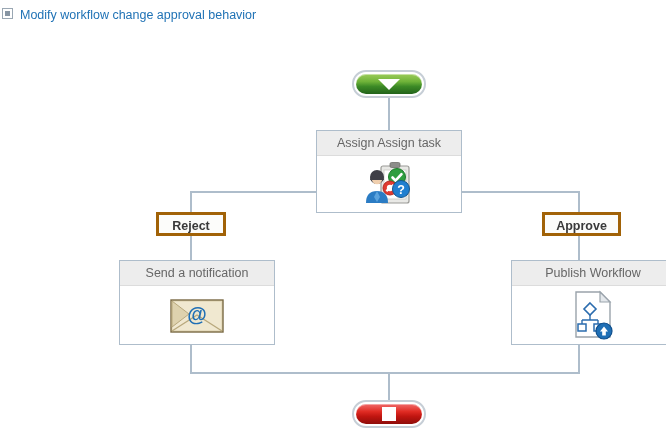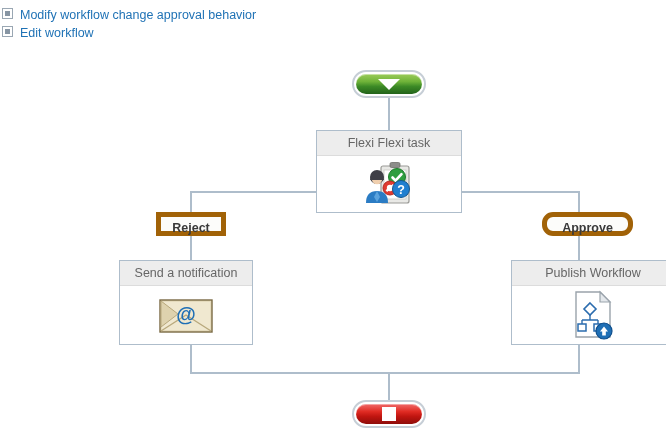--- a/index.html
+++ b/index.html
@@ -142,45 +142,41 @@
     height: calc(100% - 25px);
     display: flex;
     align-items: center;
     justify-content: center;
   }
 
   
   .trans-label {
     position: absolute;
     box-sizing: border-box;
-    border: 5px solid #a16207;
+    border: 3px solid #a16207;
     background: #fcfcfa;
     color: #3a3a3a;
     font-weight: bold;
     font-size: 12.5px;
     text-align: center;
     line-height: 22px;
     height: 24px;
     cursor: pointer;
     z-index: 3;
   }
 </style>
 </head>
 <body>
 
 <div id="page">
 
   <div class="link-list">
     <div class="link-row">
       <span class="bullet-icon"></span>
       <a class="wf-link" href="#">Modify workflow change approval behavior</a>
-    </div>
-    <div class="link-row">
-      <span class="bullet-icon"></span>
-      <a class="wf-link" href="#">Edit workflow</a>
     </div>
   </div>
 
   <div id="diagram">
 
     <div class="conn conn-v" style="left:388px; top:98px; height:32px;"></div>
     <div class="conn conn-h" style="left:190px; top:191px; width:390px;"></div>
     <div class="conn conn-v" style="left:190px; top:191px; height:22px;"></div>
     <div class="conn conn-v" style="left:578px; top:191px; height:22px;"></div>
     <div class="conn conn-v" style="left:190px; top:235px; height:25px;"></div>
@@ -190,21 +186,21 @@
     <div class="conn conn-h" style="left:190px; top:372px; width:390px;"></div>
     <div class="conn conn-v" style="left:388px; top:372px; height:30px;"></div>
 
     <div class="term-node" style="left:352px; top:70px;">
       <div class="term-inner start-inner">
         <span class="tri-down"></span>
       </div>
     </div>
 
     <div class="act-box" style="left:316px; top:130px; width:146px; height:83px;">
-      <div class="act-head">Flexi Flexi task</div>
+      <div class="act-head">Assign Assign task</div>
       <div class="act-body">
         <svg width="50" height="46" viewBox="0 0 50 46">
           <rect x="17" y="5" width="28" height="37" rx="2" fill="#e9e9e6" stroke="#9a9a96" stroke-width="1.2"></rect>
           <rect x="20" y="9" width="22" height="29" fill="#ffffff" stroke="#c8c8c4" stroke-width="0.8"></rect>
           <rect x="26" y="1.5" width="10" height="5" rx="1.5" fill="#8d8d8a" stroke="#6e6e6b" stroke-width="0.8"></rect>
           <circle cx="13" cy="16" r="7" fill="#3f3f47"></circle>
           <circle cx="13" cy="18" r="5.2" fill="#f0cfae"></circle>
           <path d="M6 19 a7 7 0 0 1 14 0 z" fill="#3f3f47"></path>
           <path d="M2 42 q0 -12 11 -12 q11 0 11 12 z" fill="#2b7cc4"></path>
           <path d="M13 30 l-3 6 l3 5 l3 -5 z" fill="#5ba3de"></path>
@@ -213,23 +209,23 @@
           <circle cx="26" cy="27" r="7" fill="#e03a30" stroke="#b32a22" stroke-width="1"></circle>
           <circle cx="26" cy="27" r="3.2" fill="#ffffff"></circle>
           <rect x="21.2" y="25.8" width="9.6" height="2.5" transform="rotate(-40 26 27)" fill="#ffffff"></rect>
           <circle cx="37" cy="28" r="8.5" fill="#1f7fd0" stroke="#14558c" stroke-width="1"></circle>
           <text x="37" y="33" font-family="Liberation Sans, sans-serif" font-size="12.5" font-weight="bold" fill="#ffffff" text-anchor="middle">?</text>
         </svg>
       </div>
     </div>
 
     <div class="trans-label" style="left:156px; top:212px; width:70px;">Reject</div>
-    <div class="trans-label" style="left:542px; top:212px; width:91px;border-radius:11px;">Approve</div>
-
-    <div class="act-box" style="left:119px; top:260px; width:134px; height:85px;">
+    <div class="trans-label" style="left:542px; top:212px; width:79px;">Approve</div>
+
+    <div class="act-box" style="left:119px; top:260px; width:156px; height:85px;">
       <div class="act-head">Send a notification</div>
       <div class="act-body">
         <svg width="56" height="38" viewBox="0 0 56 38">
           <rect x="2" y="4" width="52" height="32" fill="#e6dcbe" stroke="#7a6a44" stroke-width="1.4"></rect>
           <rect x="4" y="6" width="48" height="28" fill="#f0e8d0" stroke="none"></rect>
           <path d="M3 35 L28 19 L53 35" fill="none" stroke="#b8a87c" stroke-width="1.3"></path>
           <path d="M3 5 L20 18 L3 31 z" fill="#ded2ae" stroke="#b8a87c" stroke-width="1"></path>
           <text x="28" y="25" font-family="Liberation Sans, sans-serif" font-size="20" font-weight="bold" fill="#1f6fb5" text-anchor="middle">@</text>
         </svg>
       </div>

